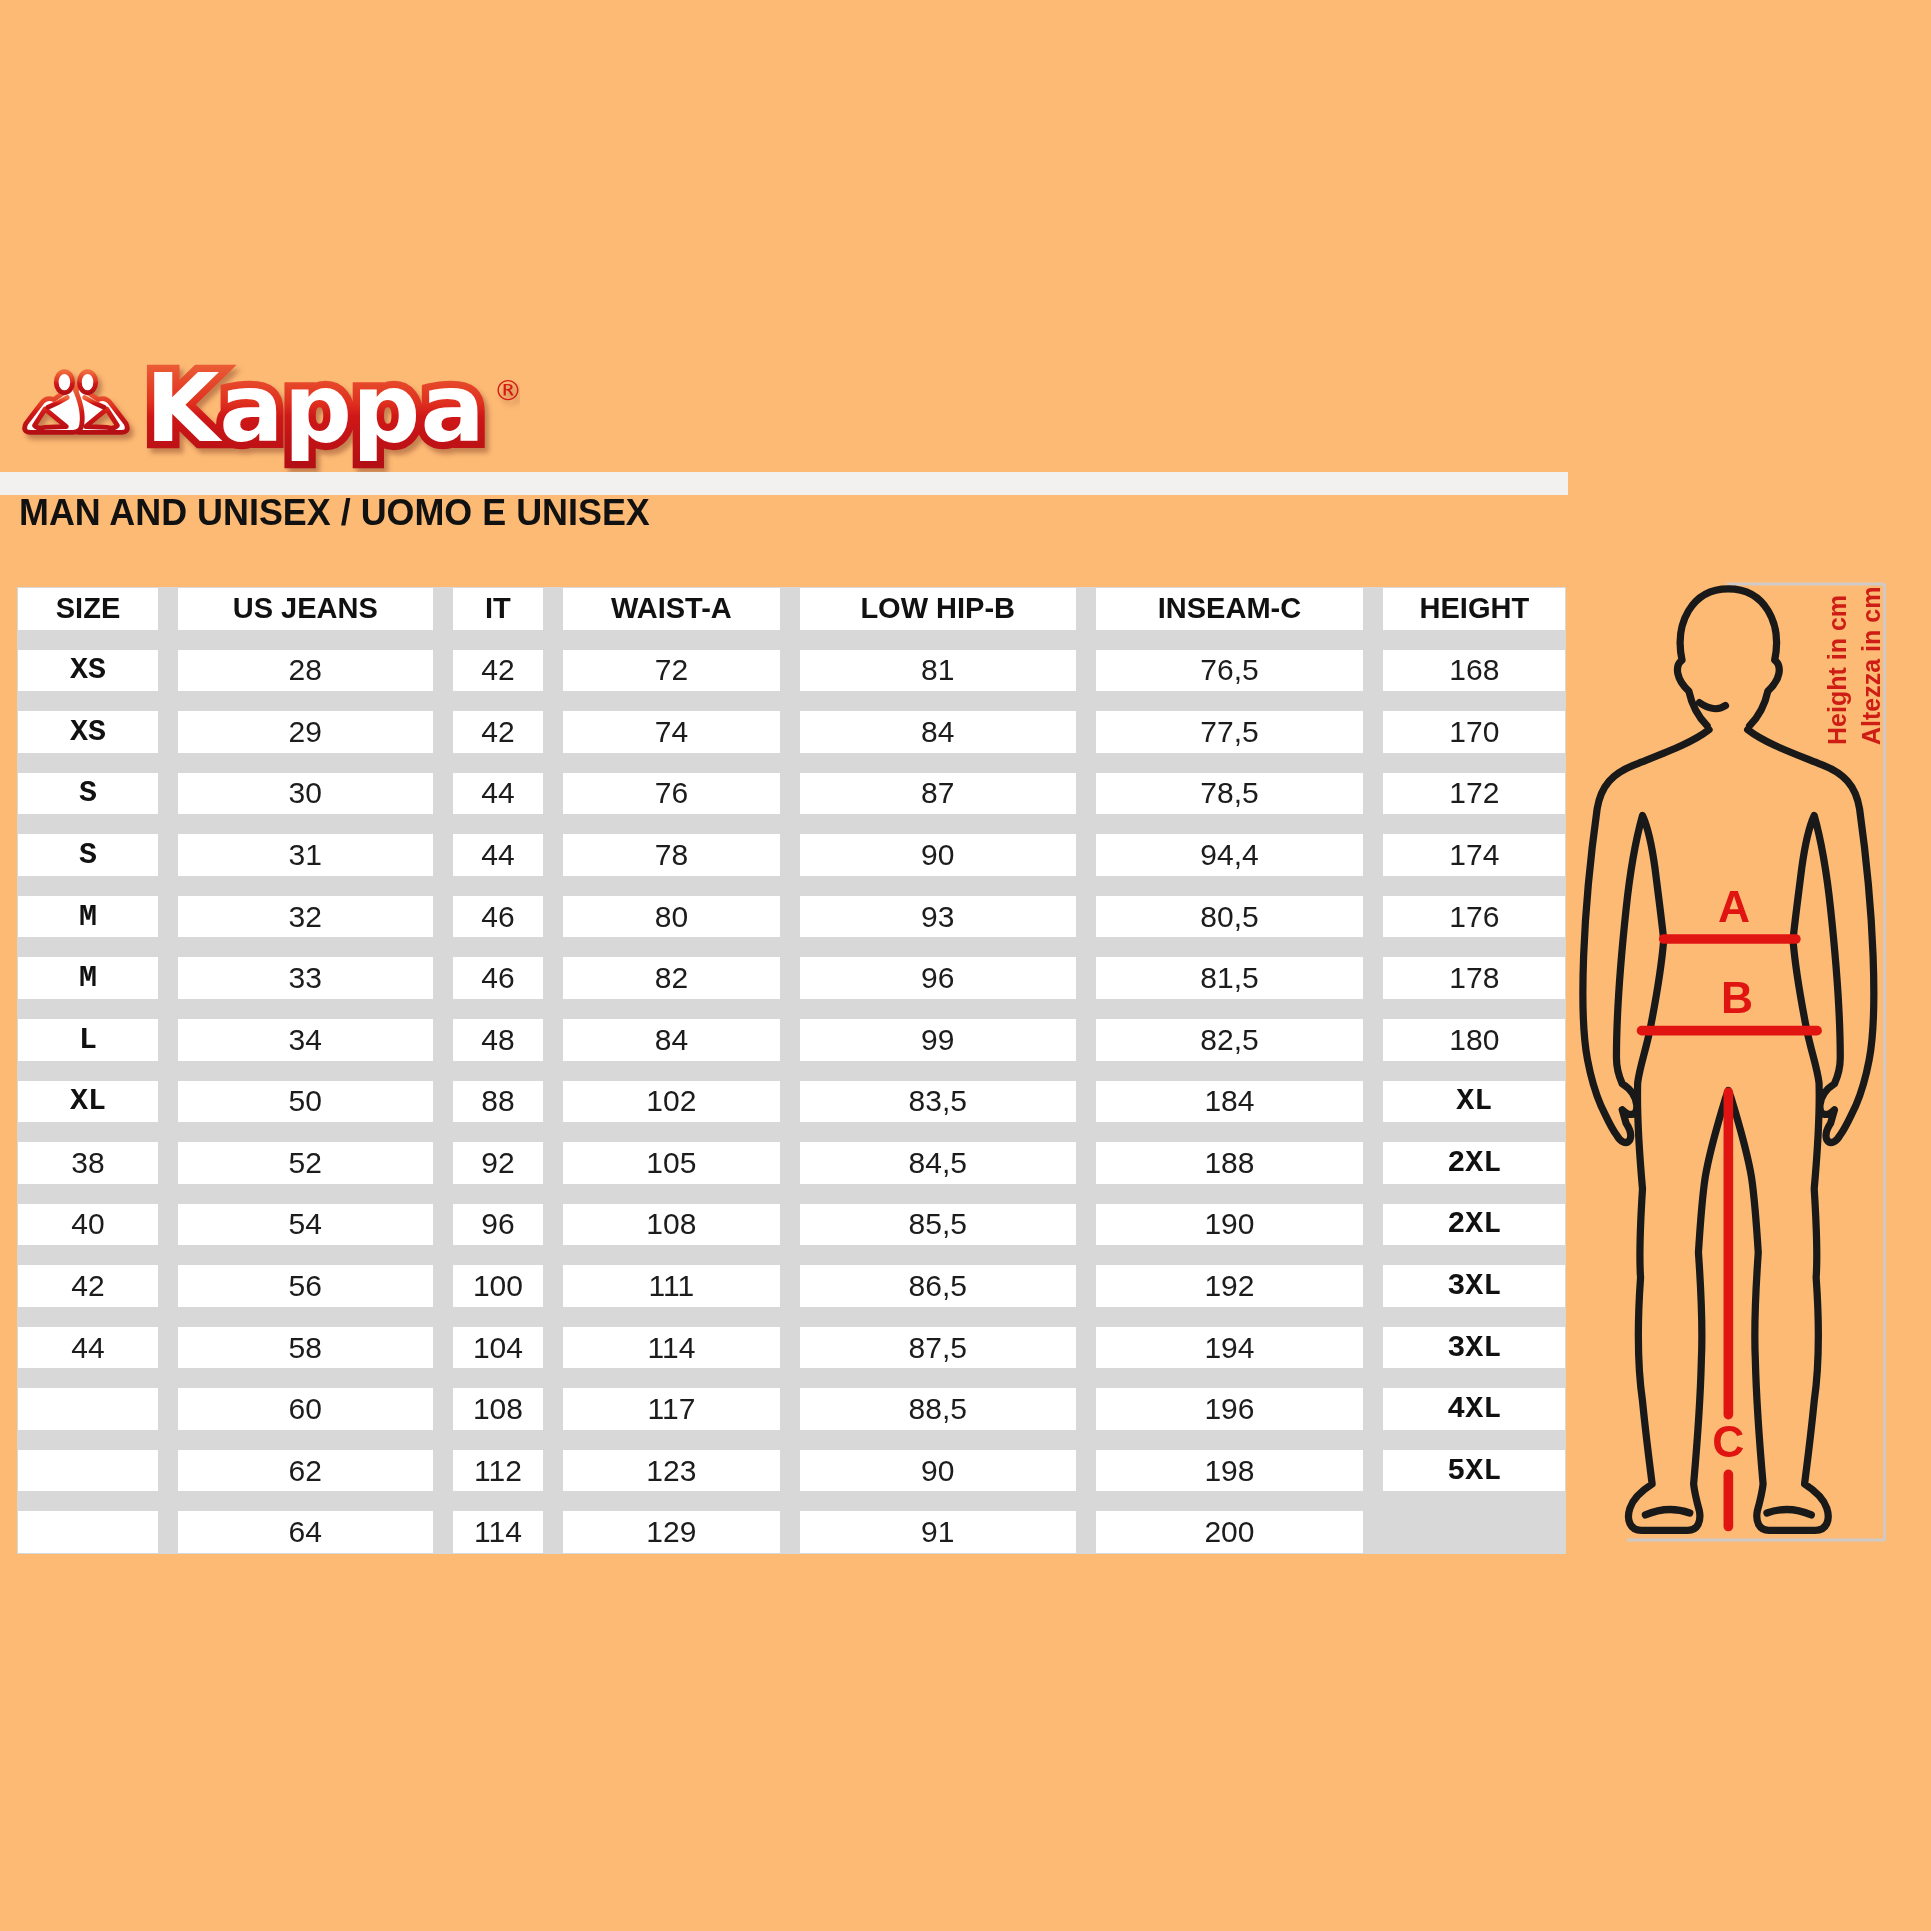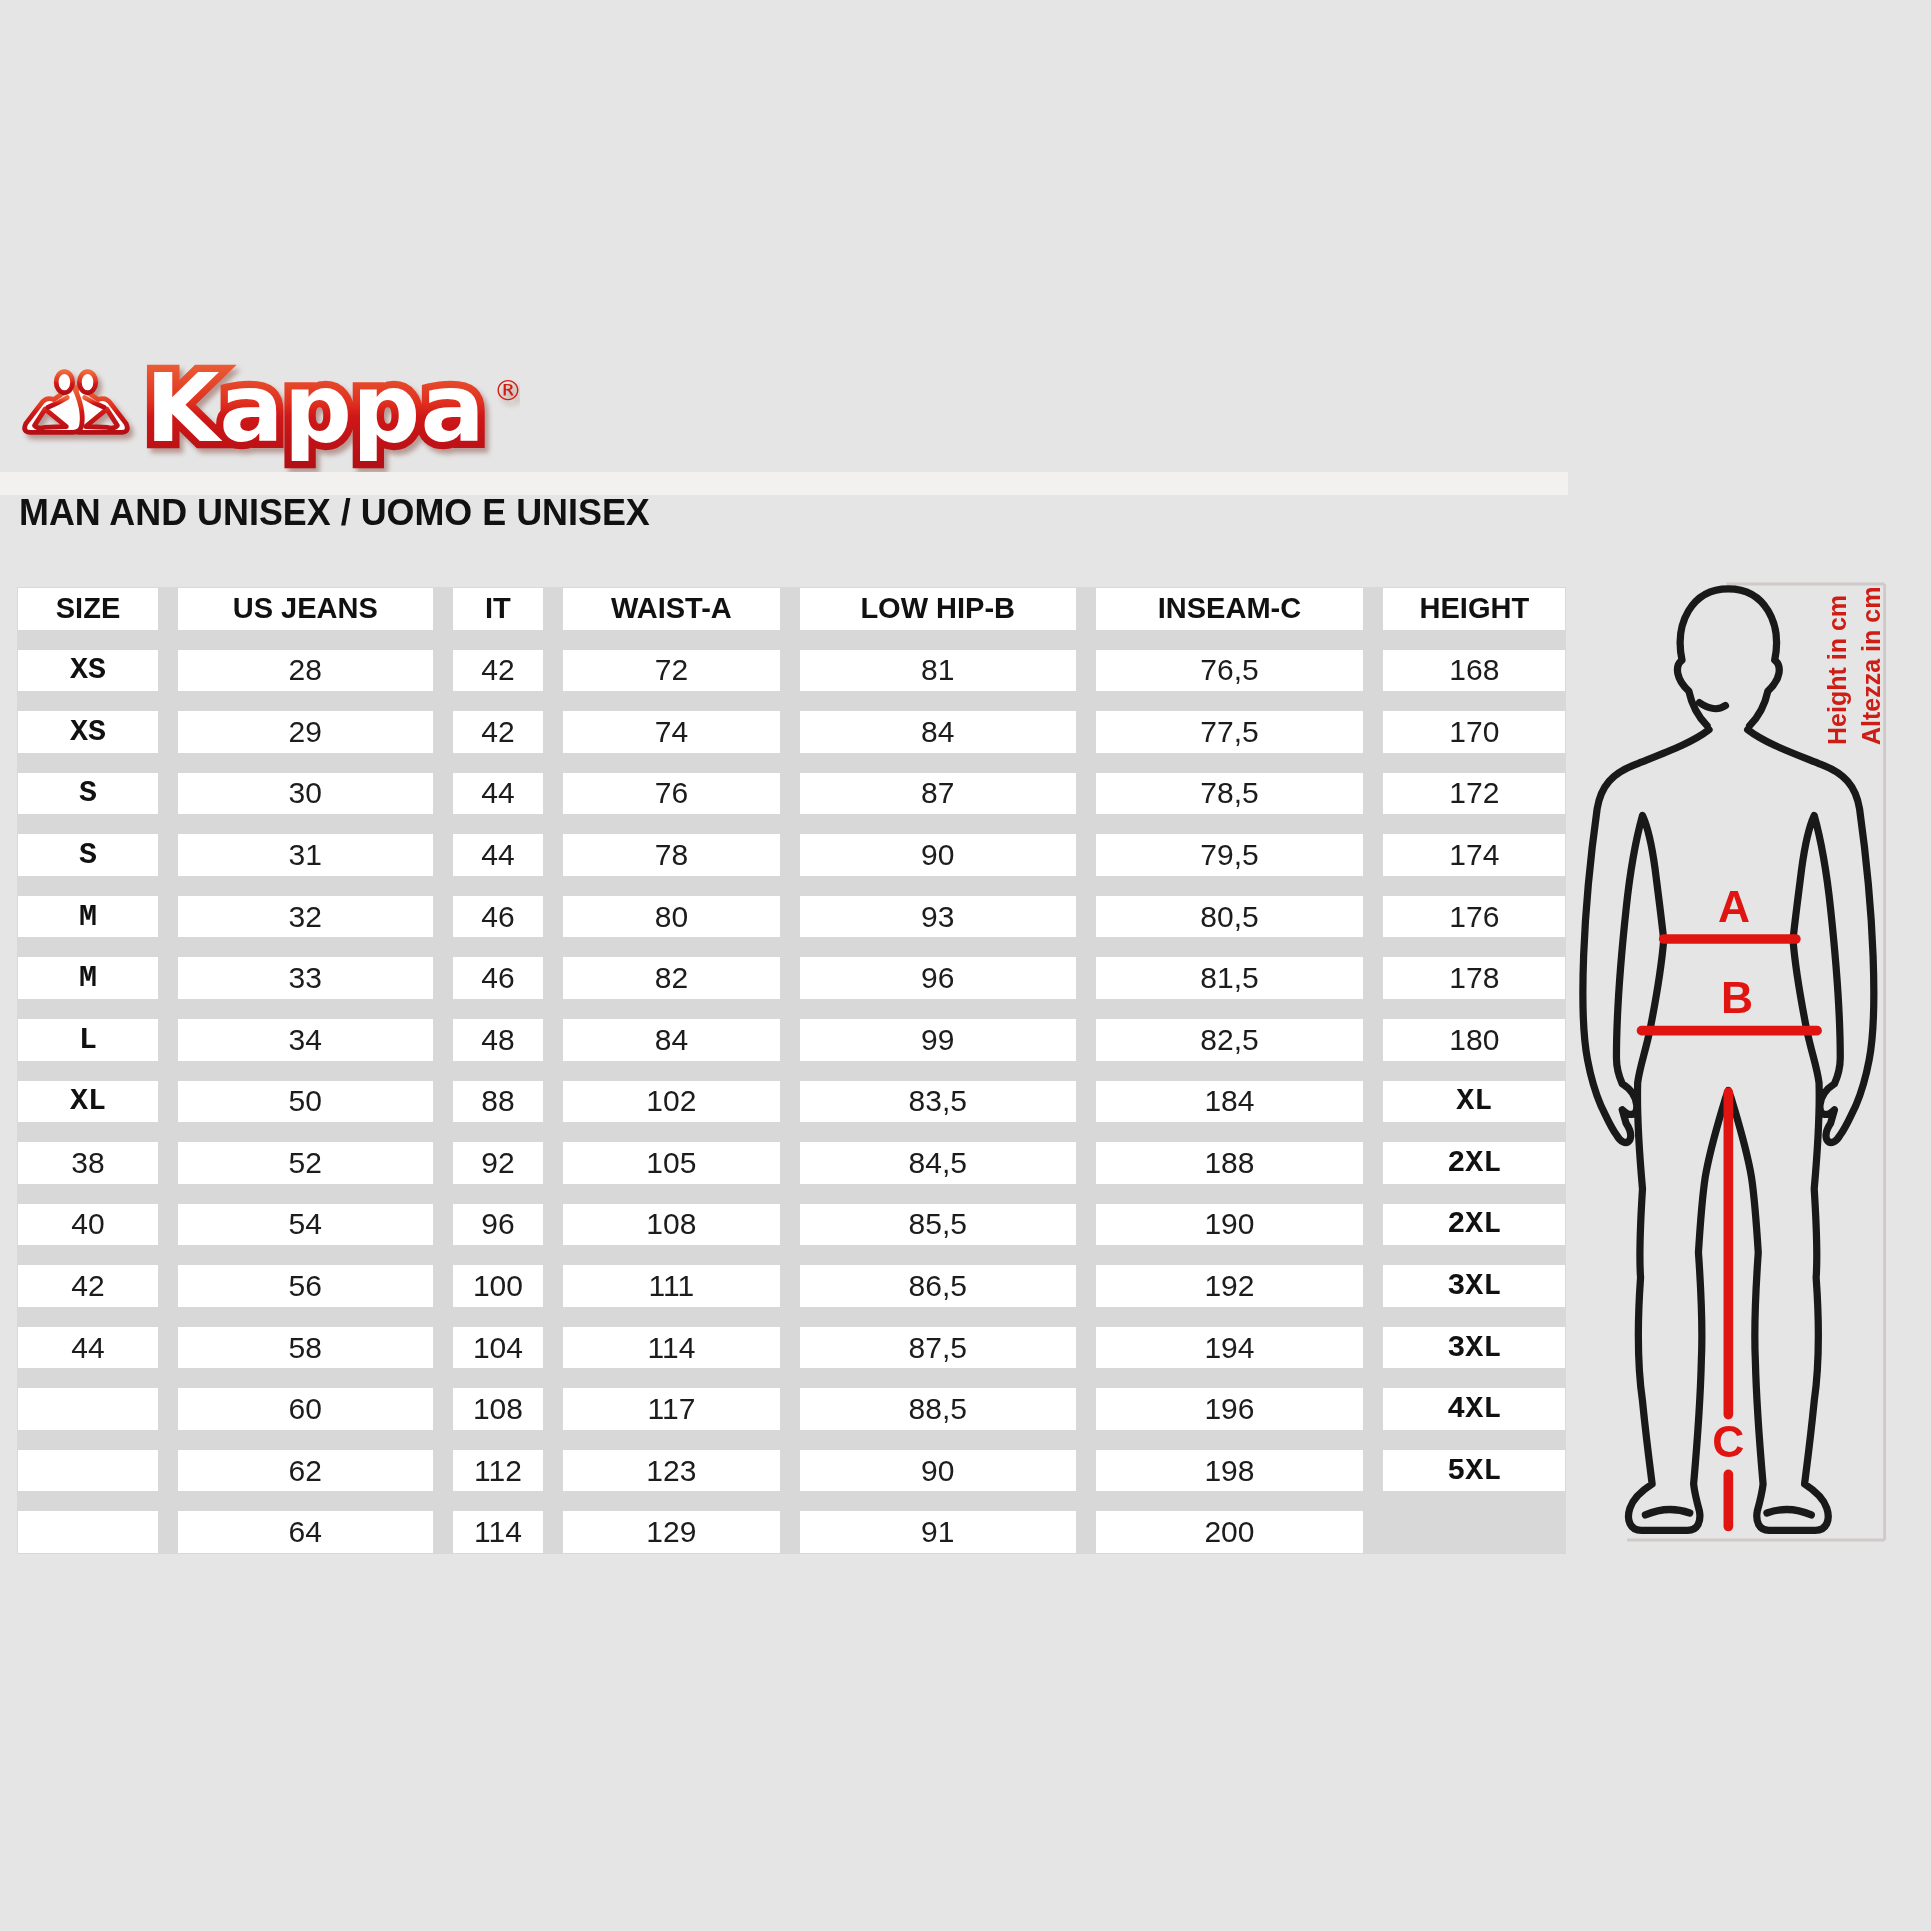--- a/index.html
+++ b/index.html
@@ -1,16 +1,16 @@
 <!DOCTYPE html>
 <html style="--accent_red: #e01512; --note_red: #cd1d15; --logo_red_top: #ee6a3c; --logo_red_mid: #e0301f; --logo_red_bottom: #b40f15; --grid_line: #d8d8d8; --body_line: #191919; --guide_gray: #cfcac8; --band_gray: #f3f1ef;"><head>
 <meta charset="utf-8">
 <style>
   html,body{margin:0;padding:0;background:#fff;}
-  .canvas{position:relative;width:1931px;height:1931px;background:#e5e5e5;overflow:hidden;
+  .canvas{position:relative;width:1931px;height:1931px;background:#fdba74;overflow:hidden;
           font-family:"Liberation Sans", sans-serif;}
   .band{position:absolute;left:0;top:472px;width:1568px;height:23px;background:var(--band_gray,#f3f1ef);}
   .page-title{position:absolute;left:19.3px;top:492px;font-size:37px;font-weight:700;color:#111;
               letter-spacing:0px;transform:scaleX(.97);transform-origin:0 0;white-space:nowrap;}
   
   .size-table{position:absolute;left:17.4px;top:587px;width:1549px;height:967px;
               display:grid;grid-template-columns:156fr 286fr 101fr 243fr 309fr 300fr 204fr;
               grid-template-rows:repeat(16,1fr);gap:20px;background:var(--grid_line,#d8d8d8);
               border:1.9px solid var(--grid_line,#d8d8d8);box-sizing:border-box;}
   .cell{background:#fff;display:flex;align-items:center;justify-content:center;
@@ -94,21 +94,21 @@
       <div class="cell">44</div>
       <div class="cell">76</div>
       <div class="cell">87</div>
       <div class="cell">78,5</div>
       <div class="cell">172</div>
       <div class="cell size">S</div>
       <div class="cell">31</div>
       <div class="cell">44</div>
       <div class="cell">78</div>
       <div class="cell">90</div>
-      <div class="cell">79,5</div>
+      <div class="cell">94,4</div>
       <div class="cell">174</div>
       <div class="cell size">M</div>
       <div class="cell">32</div>
       <div class="cell">46</div>
       <div class="cell">80</div>
       <div class="cell">93</div>
       <div class="cell">80,5</div>
       <div class="cell">176</div>
       <div class="cell size">M</div>
       <div class="cell">33</div>

